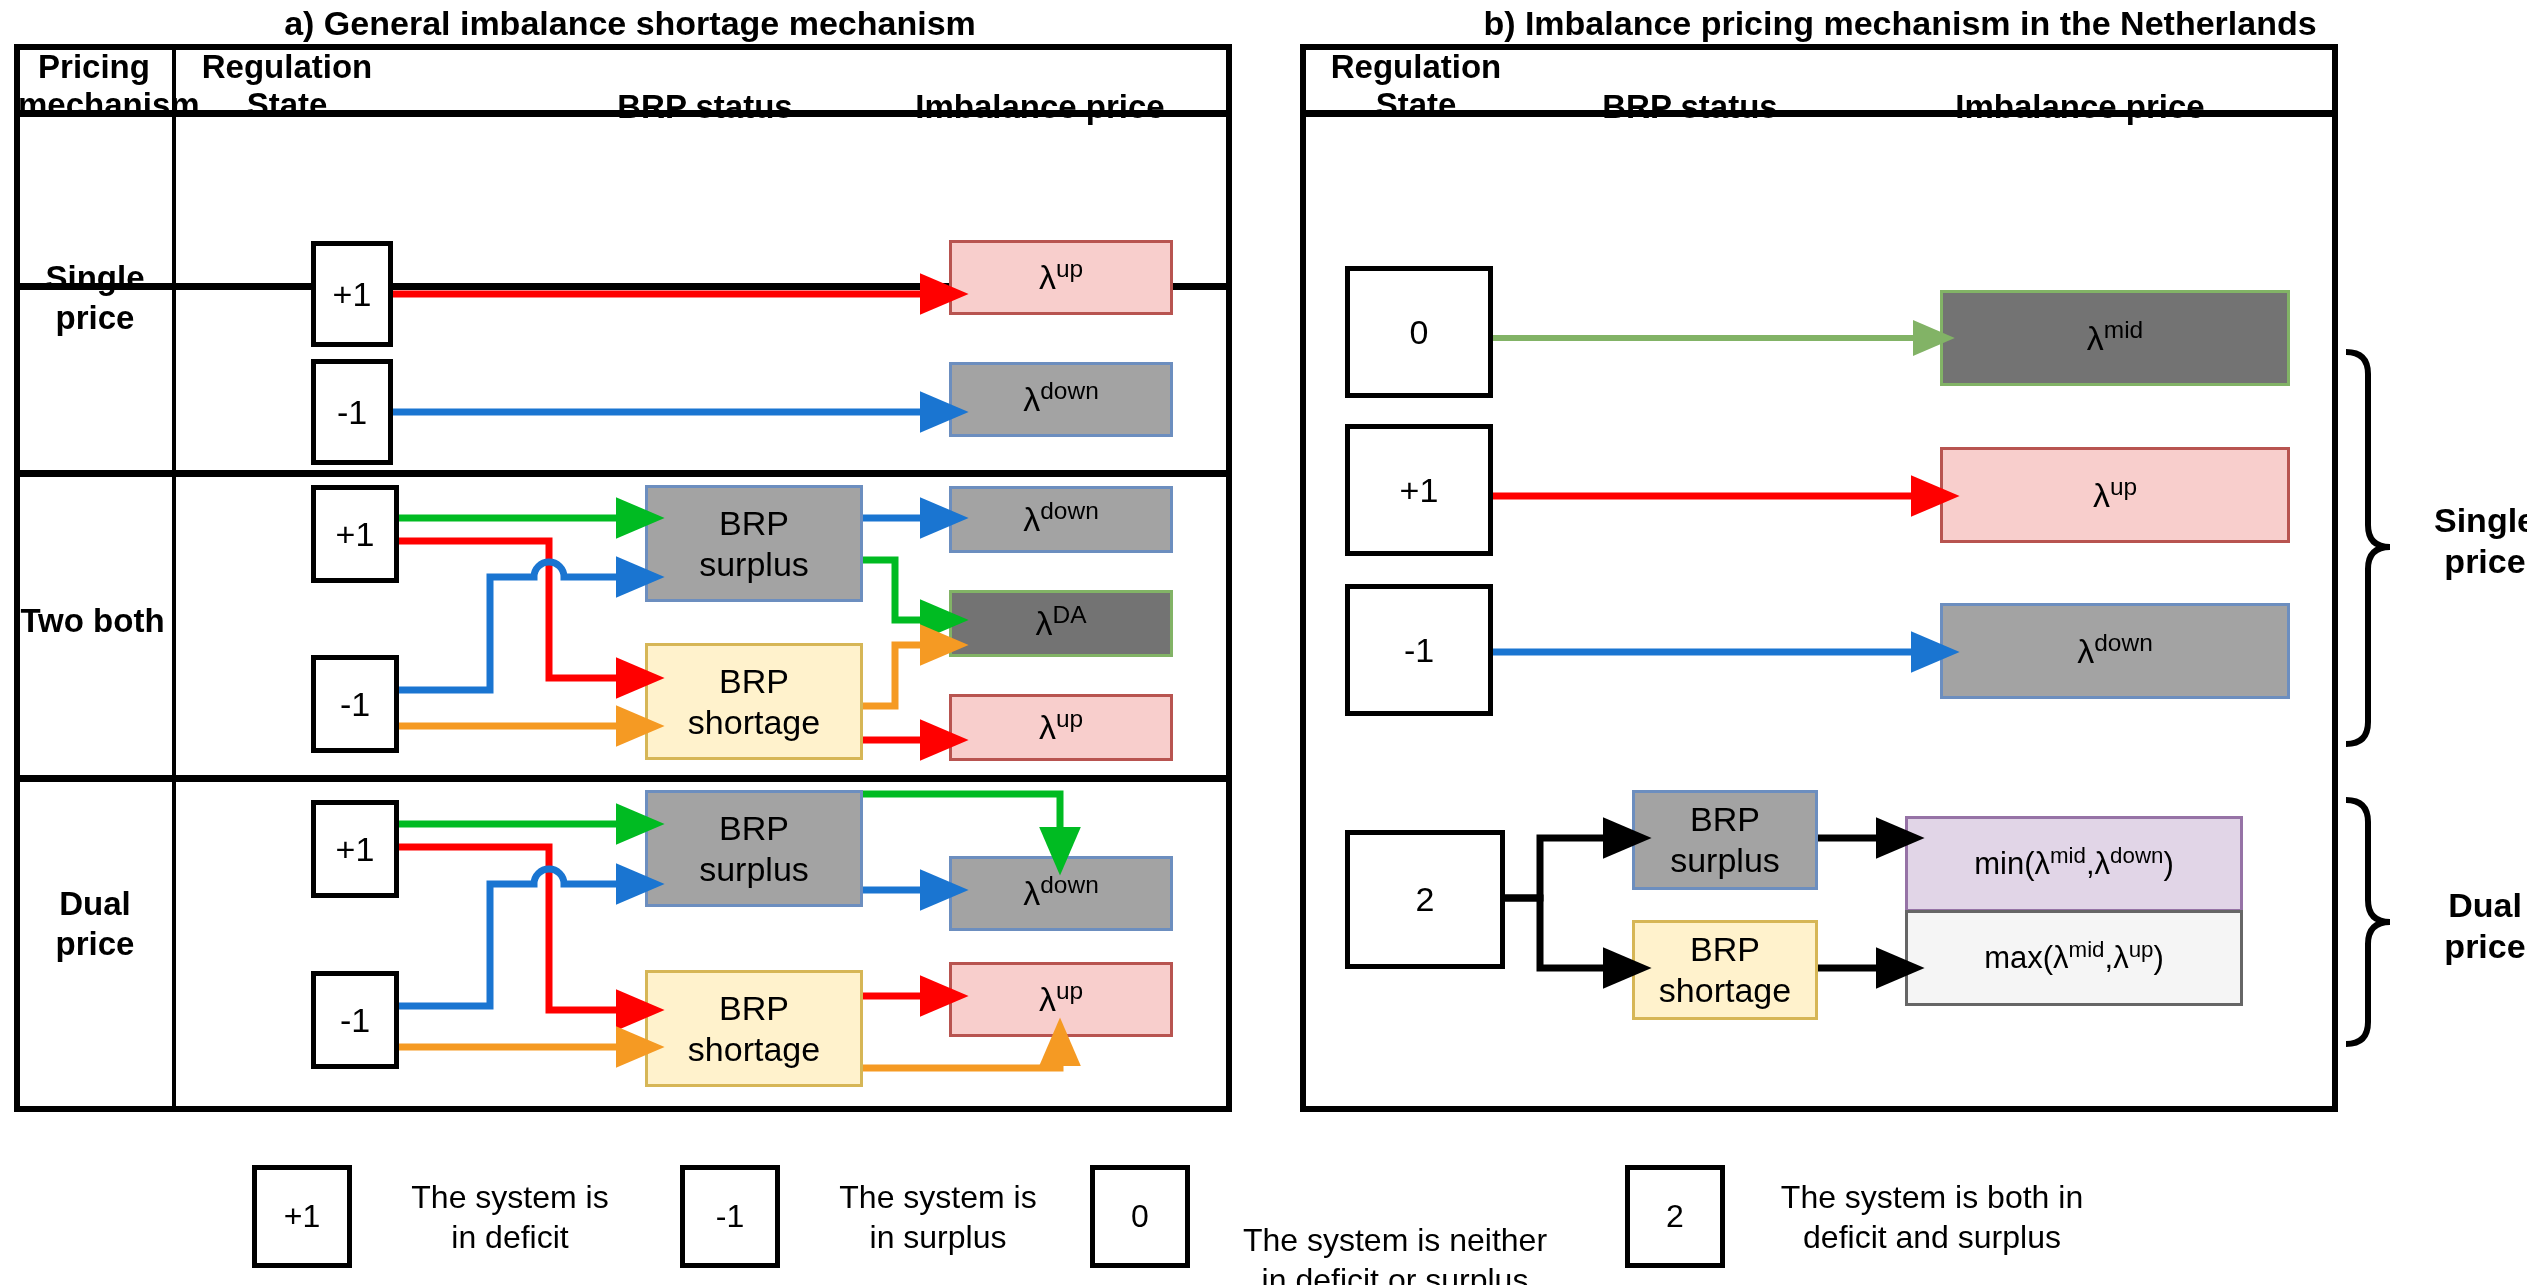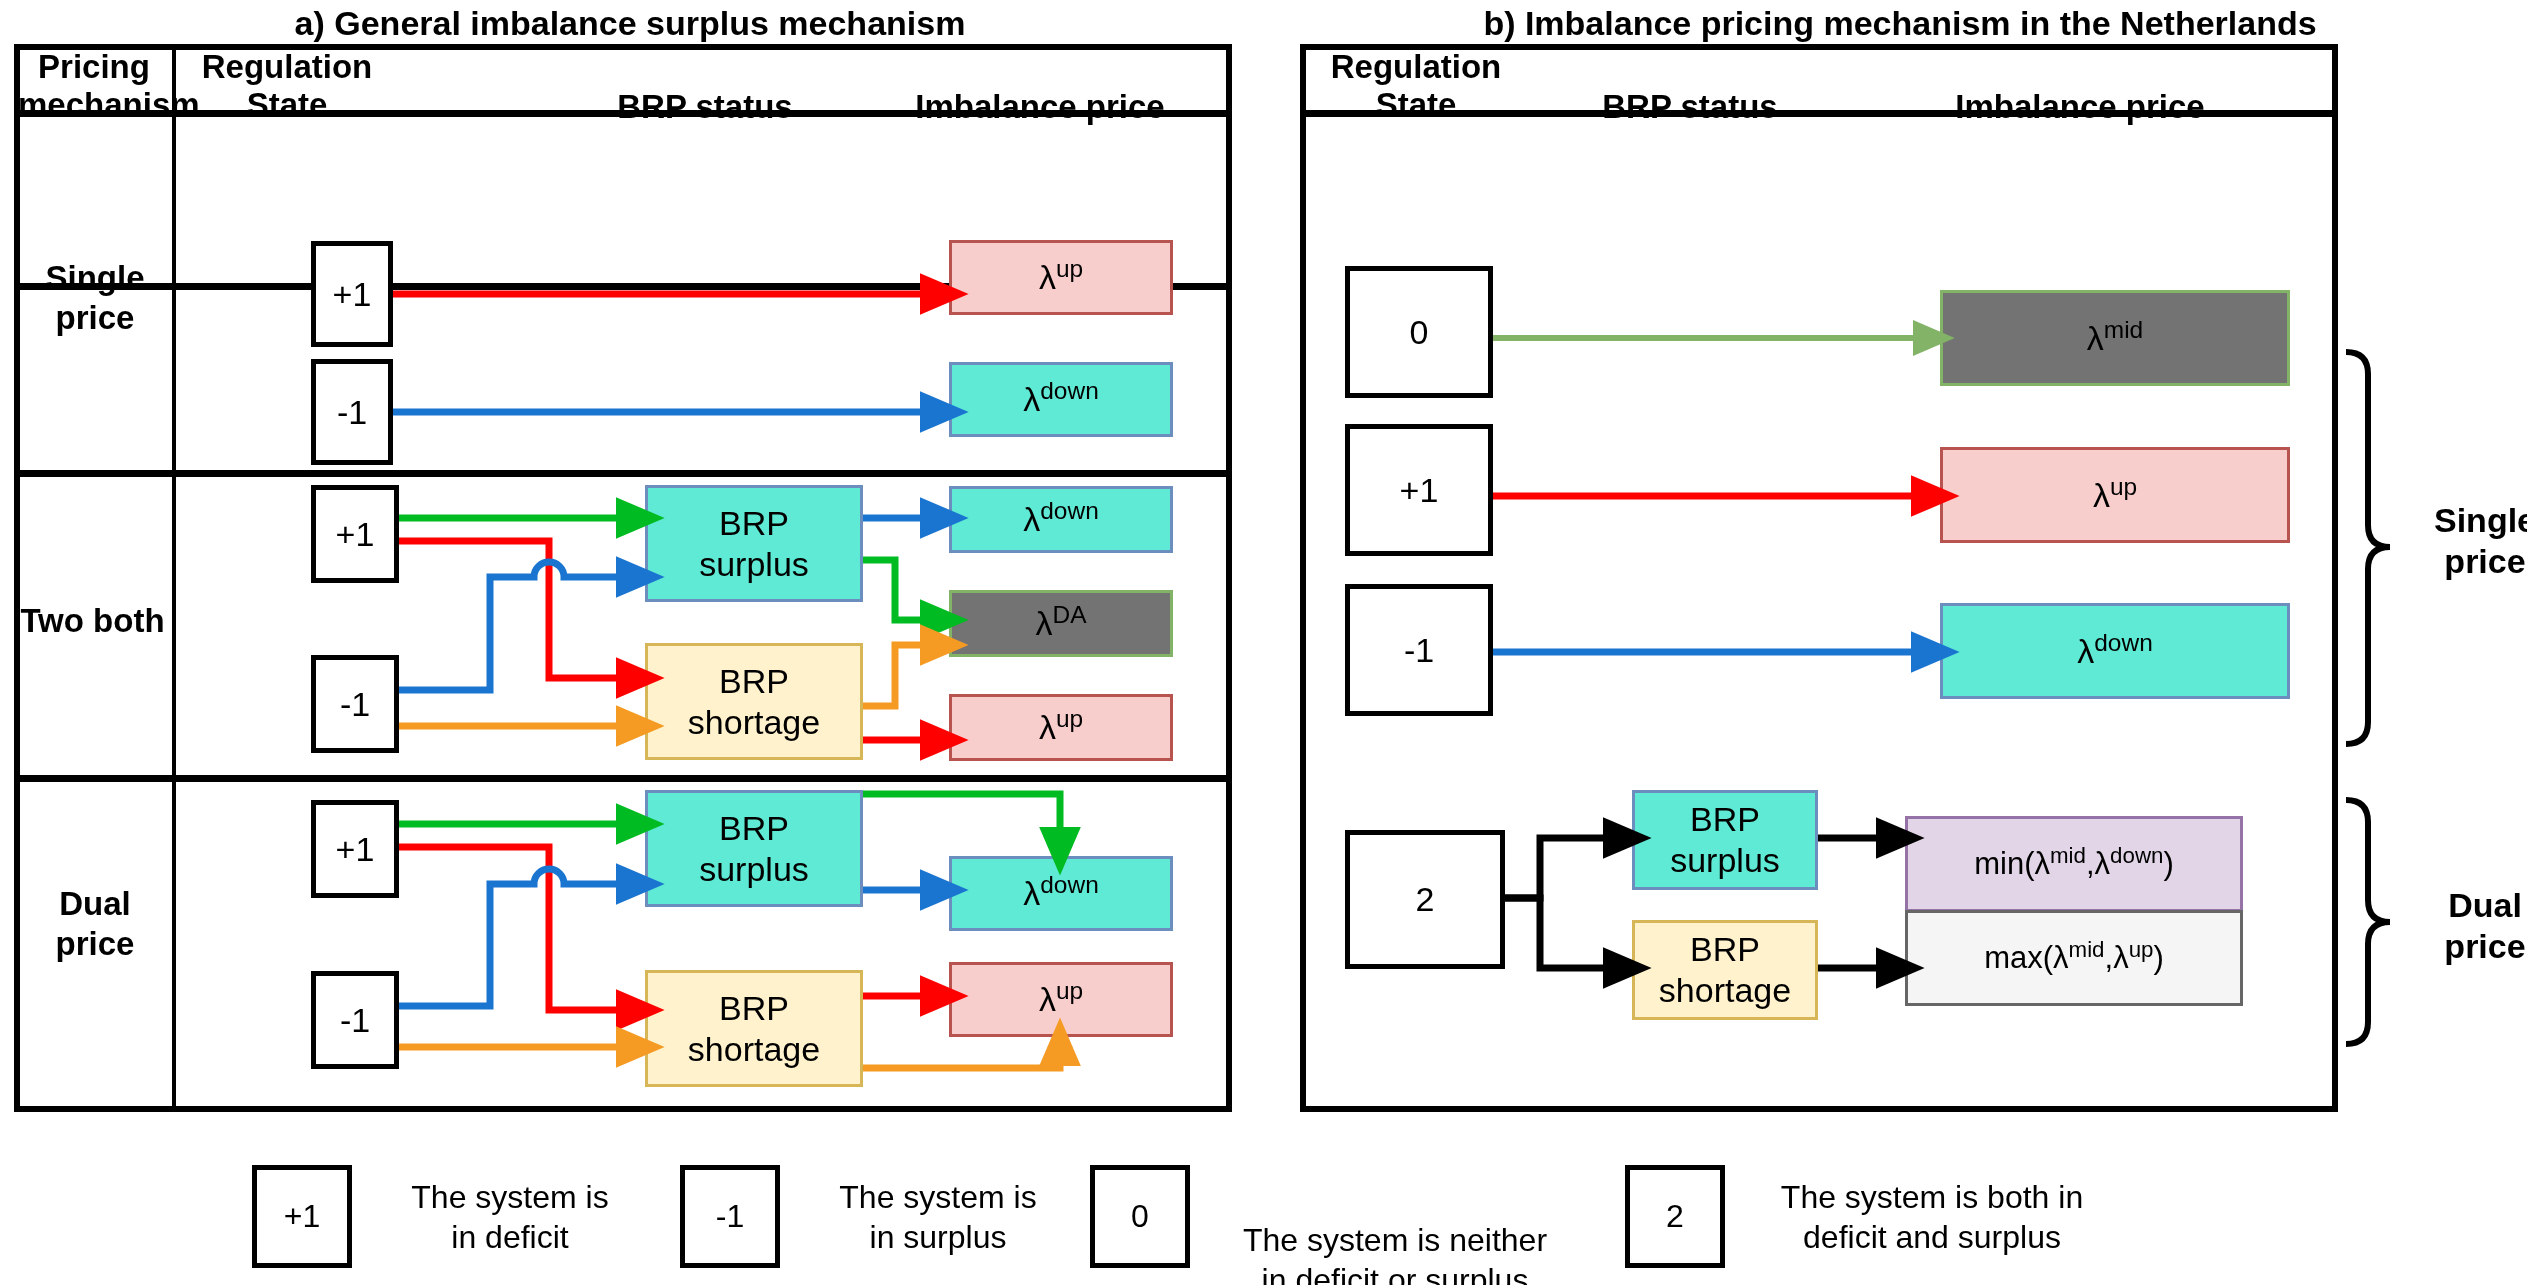--- a/index.html
+++ b/index.html
@@ -25,21 +25,21 @@
 
   
   .statebox{position:absolute;border:5px solid #000;background:#fff;box-sizing:border-box;
             display:flex;align-items:center;justify-content:center;
             font-size:34px;font-weight:400;}
 
   
   .fbox{position:absolute;box-sizing:border-box;display:flex;align-items:center;
         justify-content:center;text-align:center;font-size:34px;line-height:1.2;
         border-width:3px;border-style:solid;white-space:pre-line;}
-  .f-blue  {background:#5eead4;border-color:#6C8EBF;}
+  .f-blue  {background:#a3a3a3;border-color:#6C8EBF;}
   .f-yellow{background:#FFF2CC;border-color:#D6B656;}
   .f-red   {background:#F8CECC;border-color:#B85450;}
   .f-green {background:#737373;border-color:#82B366;}
   .f-purple{background:#E1D5E7;border-color:#9673A6;}
   .f-gray  {background:#F5F5F5;border-color:#666666;}
 
   sup{font-size:0.72em;vertical-align:super;line-height:0;}
 
   
   svg.overlay{position:absolute;left:0;top:0;width:2527px;height:1285px;
@@ -51,21 +51,21 @@
   .legendtxt{position:absolute;font-size:32px;line-height:1.25;text-align:center;
              white-space:pre-line;}
 
   
   .bracelabel{position:absolute;font-weight:bold;font-size:34px;line-height:1.2;
               text-align:center;white-space:pre-line;}
 </style>
 </head>
 <body>
 
-<div class="panel-title abs" style="left:0px;top:4px;width:1260px;">a) General imbalance surplus mechanism</div>
+<div class="panel-title abs" style="left:0px;top:4px;width:1260px;">a) General imbalance shortage mechanism</div>
 
 <div class="tbl" style="left:14px;top:44px;width:1218px;height:1068px;"></div>
 
 <div class="vline" style="left:172px;top:48px;height:1060px;"></div>
 
 <div class="hline-thick" style="left:17px;top:110px;width:1212px;"></div>
 
 <div class="hline-thick" style="left:17px;top:283px;width:1212px;"></div>
 <div class="hline-thick" style="left:17px;top:470px;width:1212px;"></div>
 <div class="hline-thick" style="left:17px;top:775px;width:1212px;"></div>

